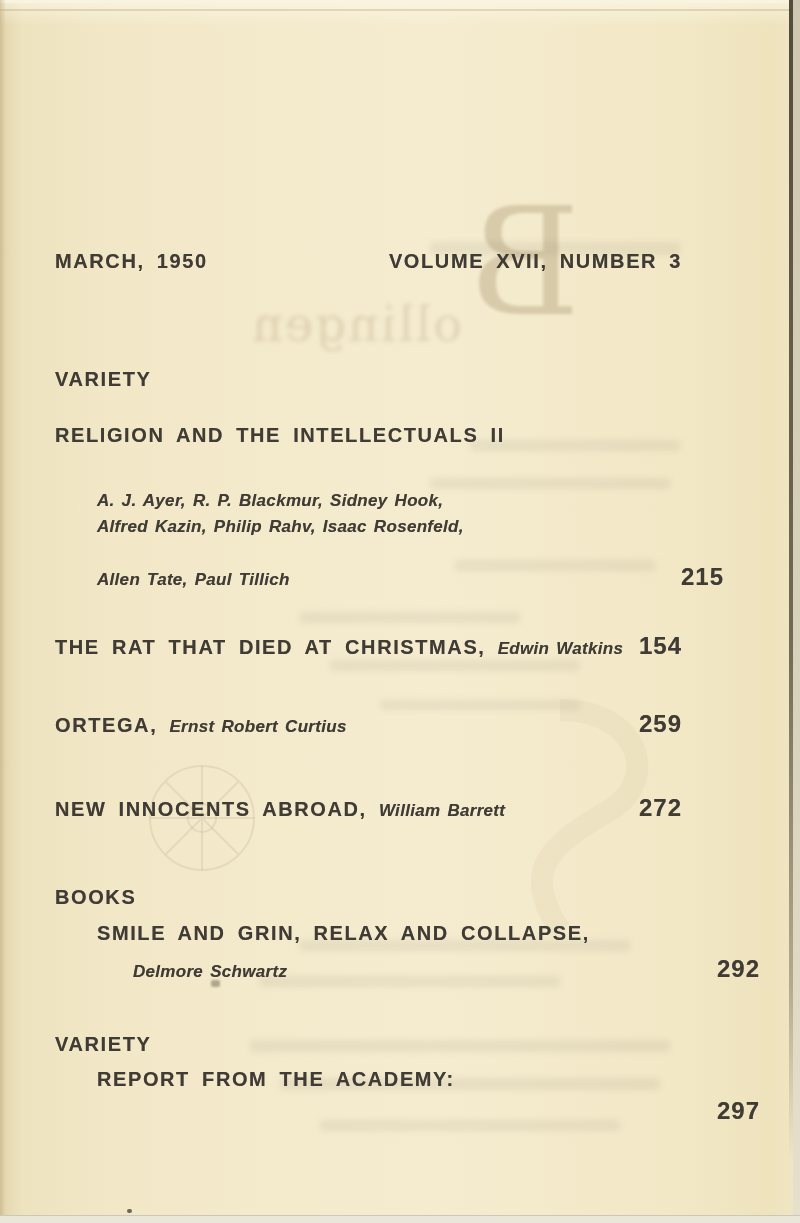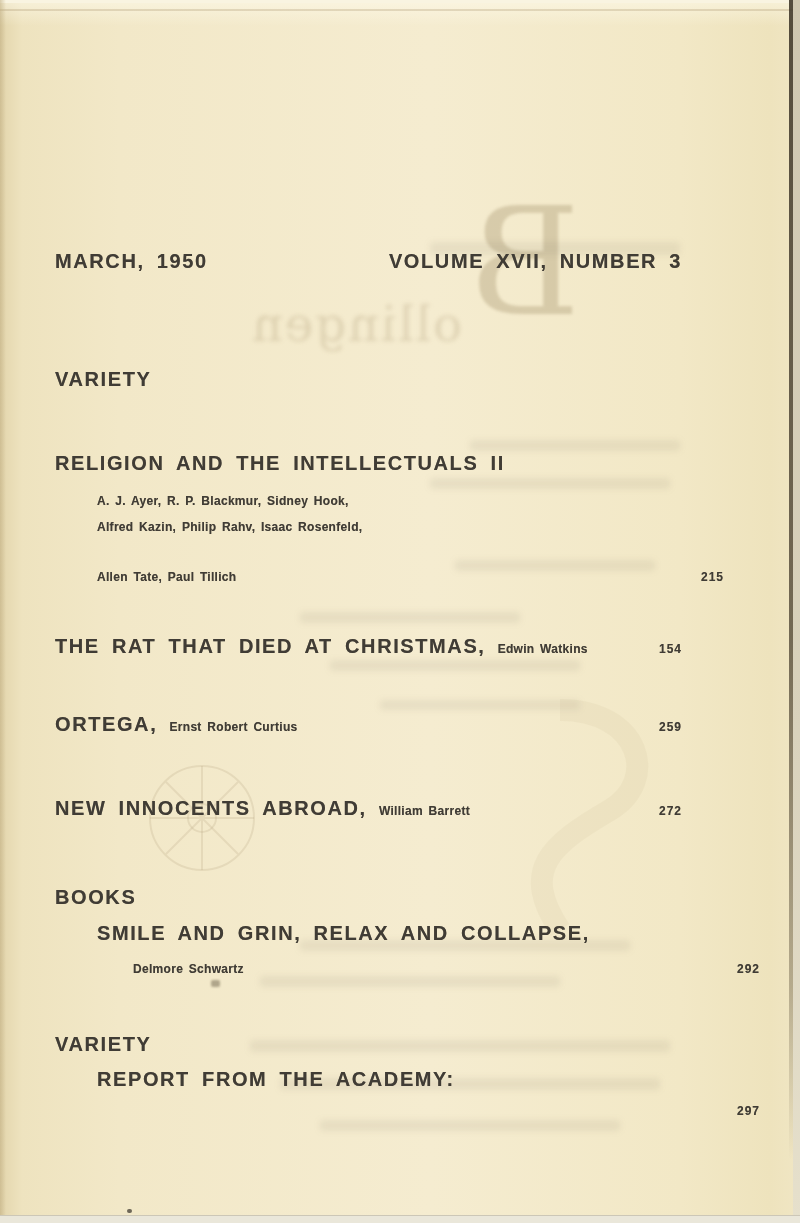--- a/index.html
+++ b/index.html
@@ -12,22 +12,22 @@
       linear-gradient(180deg, rgba(255,252,238,.55) 0px, rgba(255,252,238,0) 26px),
       linear-gradient(90deg, #e3d5ac 0px, #eee3bf 22px, #f2e8c8 120px, #f5ecd0 430px, #f2e8c6 680px, #eee3bd 770px, #f0e6c4 800px);
     font-family:"Liberation Sans", sans-serif;
     color:#403c35;
     text-align:right;
   }
   .line{position:absolute;left:55px;width:627px;display:flex;align-items:baseline;
         font-weight:700;line-height:22px;white-space:pre;
         text-shadow:0 0 .6px rgba(64,60,53,.55);}
   .caps{font-size:20px;letter-spacing:1.6px;word-spacing:5px;}
-  .mix{font-size:12px;letter-spacing:.3px;word-spacing:2px;}
-  .pg{margin-left:auto;font-size:12px;letter-spacing:1px;}
+  .mix{font-size:17px;letter-spacing:.3px;word-spacing:2px;font-style:italic;}
+  .pg{margin-left:auto;font-size:24px;letter-spacing:1px;}
   .ind1{padding-left:42px;}
   .ind2{padding-left:78px;}
   .hdr{justify-content:space-between;}
   
   .edge-top{position:absolute;left:0;top:0;width:800px;height:3px;background:#f9f4e1;}
   .edge-top-line{position:absolute;left:0;top:9px;width:800px;height:2px;background:rgba(165,145,105,.28);}
   .edge-right-dark{position:absolute;left:789px;top:0;width:4px;height:1160px;
     background:linear-gradient(180deg, rgba(66,58,44,.9) 0%, rgba(84,74,56,.8) 55%, rgba(110,98,74,.45) 85%, rgba(120,110,85,0) 100%);}
   .edge-right-light{position:absolute;left:793px;top:0;width:7px;height:1223px;
     background:linear-gradient(180deg,#cfc7b0 0%,#d9d2bc 60%,#e6e0cc 100%);}
@@ -87,21 +87,21 @@
 
   <div class="line hdr" style="top:250px">
     <span class="caps">MARCH, 1950</span>
     <span class="caps">VOLUME XVII, NUMBER 3</span>
   </div>
 
   <div class="line" style="top:368px">
     <span class="caps">VARIETY</span>
   </div>
 
-  <div class="line" style="top:452px">
+  <div class="line" style="top:424px">
     <span class="caps">RELIGION AND THE INTELLECTUALS II</span>
   </div>
   <div class="line ind1" style="top:490px">
     <span class="mix">A. J. Ayer, R. P. Blackmur, Sidney Hook,</span>
   </div>
   <div class="line ind1" style="top:516px">
     <span class="mix">Alfred Kazin, Philip Rahv, Isaac Rosenfeld,</span>
   </div>
   <div class="line ind1" style="top:566px">
     <span class="mix">Allen Tate, Paul Tillich</span>

